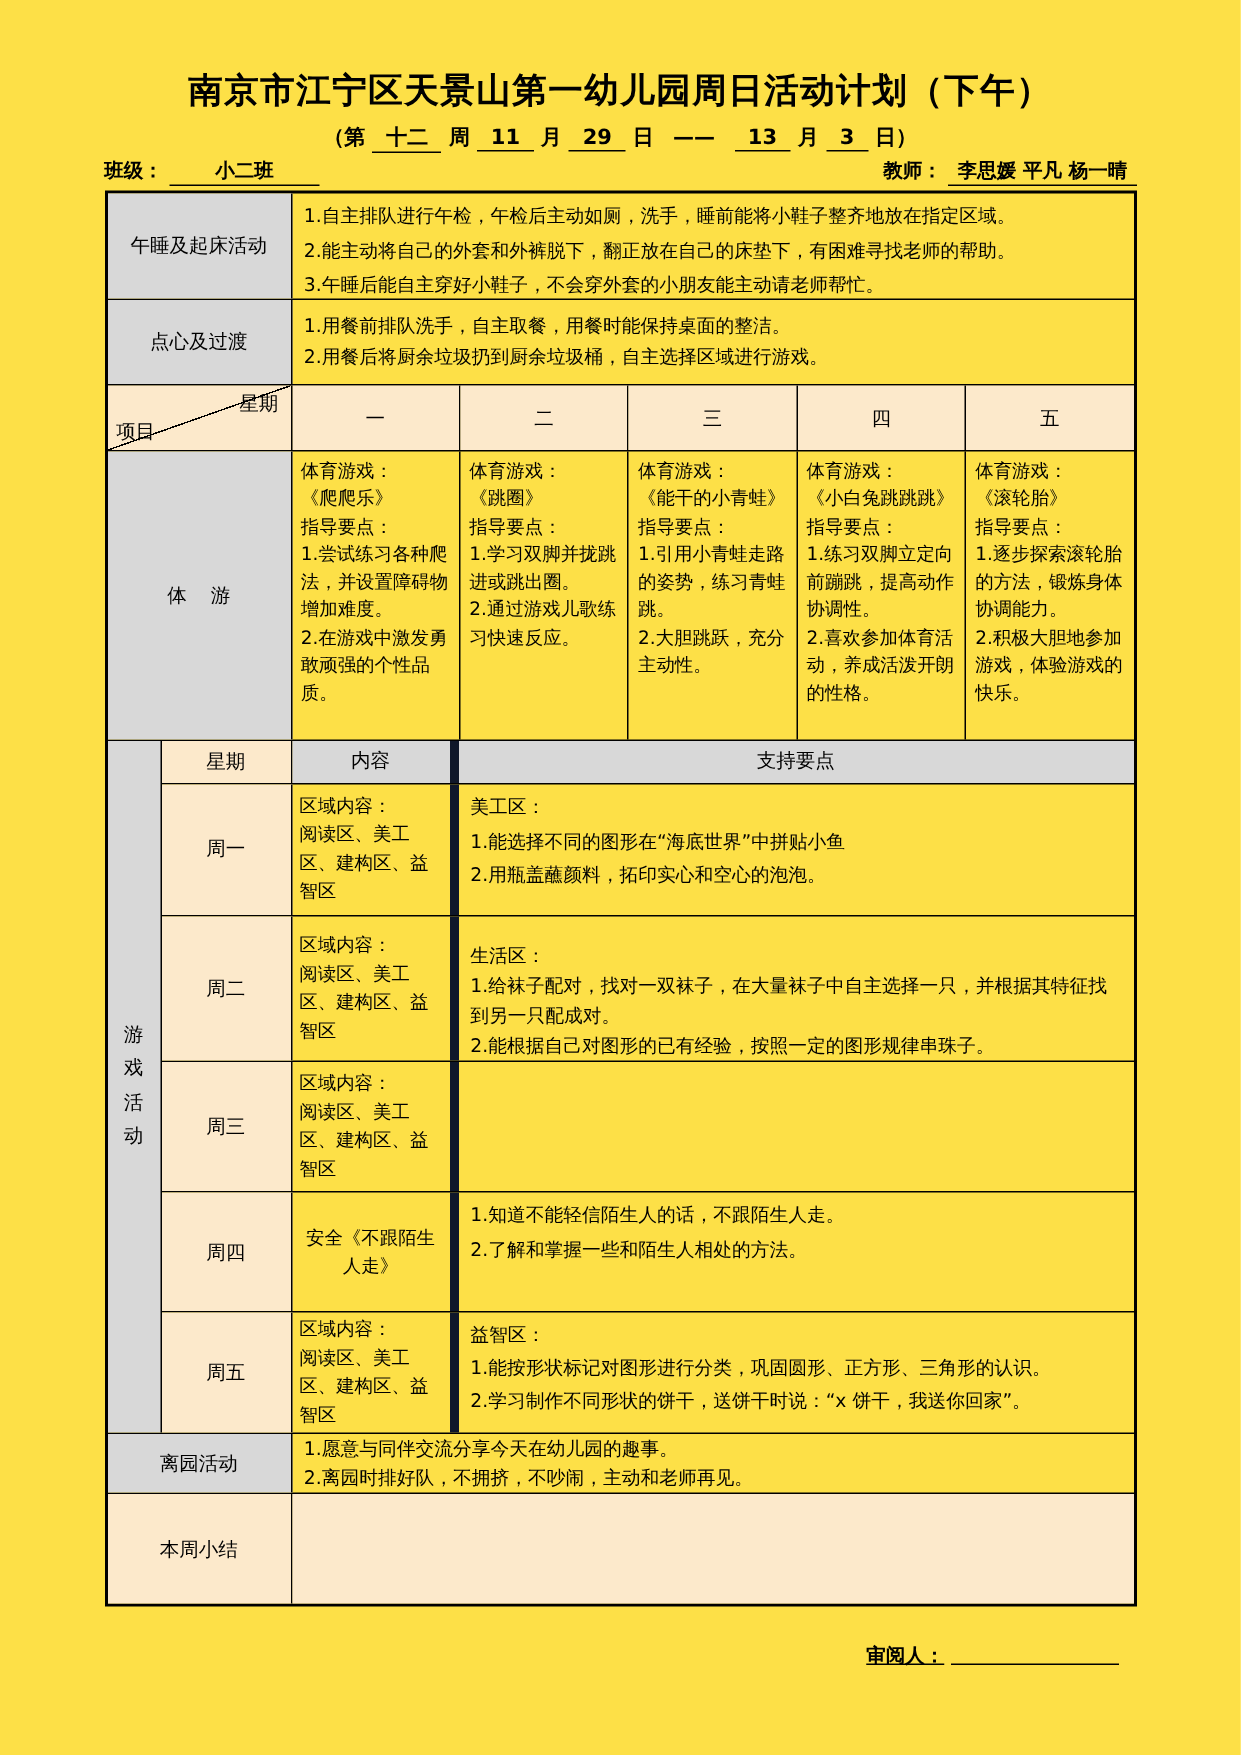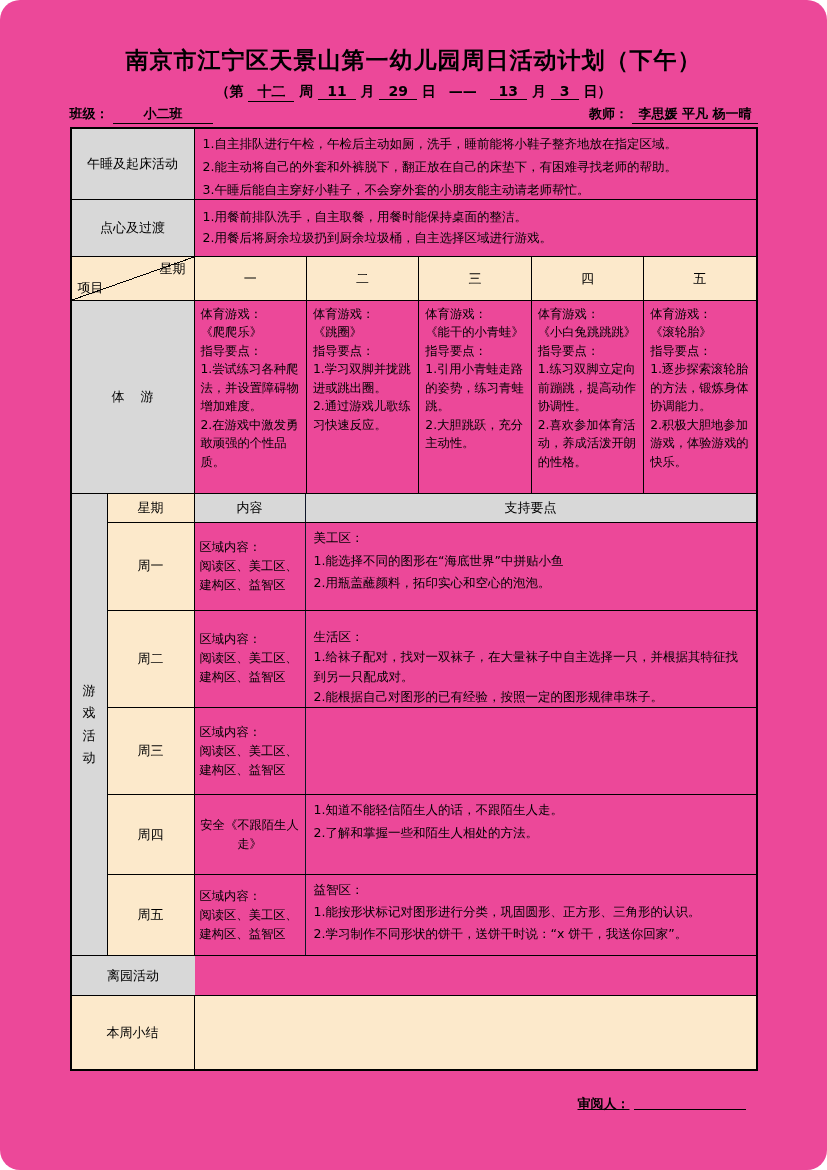--- a/index.html
+++ b/index.html
@@ -1,21 +1,20 @@
 <!DOCTYPE html>
 <html><head>
 <meta charset="utf-8">
 <style>
   * { margin:0; padding:0; box-sizing:border-box; }
   body { background:#ffffff; }
   .page {
-    position:relative; width:827px; height:1170px; background:#ec4899;
+    position:relative; width:827px; height:1170px; background:#fde047;
     color:#000; font-family:"DejaVu Sans","Liberation Sans",sans-serif;
     overflow:hidden;
-    border-radius:20px;
   }
   .doc-title {
     margin-top:45px; text-align:center; font-size:23px; font-weight:bold;
     font-family:"DejaVu Serif","Liberation Serif",serif; letter-spacing:1px;
   }
   .doc-subtitle {
     margin-top:7px; text-align:center; font-size:14px; font-weight:bold;
   }
   .u { display:inline-block; border-bottom:1px solid #000; padding:0 9px; }
   .u.wide { min-width:46px; }
@@ -67,21 +66,21 @@
   }
   .games-right { flex:1; display:flex; flex-direction:column; }
   .grow { display:flex; border-bottom:1px solid #000; }
   .grow:last-child { border-bottom:none; }
   .gday {
     width:87px; flex:0 0 87px; display:flex; align-items:center; justify-content:center;
     font-size:13px; border-right:1px solid #000;
   }
   .gcontent {
     width:111px; flex:0 0 111px; font-size:12.3px; padding:4px 5px; line-height:1.55;
-    border-right:1px solid #0f172a; display:flex; flex-direction:column; justify-content:center;
+    border-right:6px solid #0f172a; display:flex; flex-direction:column; justify-content:center;
   }
   .gcontent.center { align-items:center; text-align:center; }
   .gpoints { flex:1; font-size:12.5px; padding:4px 8px; line-height:1.8; }
   .ghead { display:flex; align-items:center; justify-content:center; font-size:13px; }
 
   .footer-line {
     width:688px; margin:24px auto 0 auto; display:flex; justify-content:flex-end;
     padding-right:12px; font-size:13px; font-weight:bold;text-decoration:underline;
   }
   .sig { display:inline-block; width:112px; border-bottom:1px solid #000; height:15px; margin-left:4px; }
@@ -226,20 +225,22 @@
           <div class="gpoints ml" style="line-height:1.75;">益智区：
 1.能按形状标记对图形进行分类，巩固圆形、正方形、三角形的认识。
 2.学习制作不同形状的饼干，送饼干时说：“x 饼干，我送你回家”。</div>
         </div>
 
       </div>
     </div>
 
     <div class="trow" style="height:40px;">
       <div class="cell lbl gray">离园活动</div>
+      <div class="cell content ml" style="line-height:1.45; display:flex;flex-direction:column;justify-content:center;">1.愿意与同伴交流分享今天在幼儿园的趣事。
+2.离园时排好队，不拥挤，不吵闹，主动和老师再见。</div>
     </div>
 
     <div class="trow" style="height:73px;">
       <div class="cell lbl yellow">本周小结</div>
       <div class="cell content yellow"></div>
     </div>
 
   </div>
 
   <div class="footer-line">

